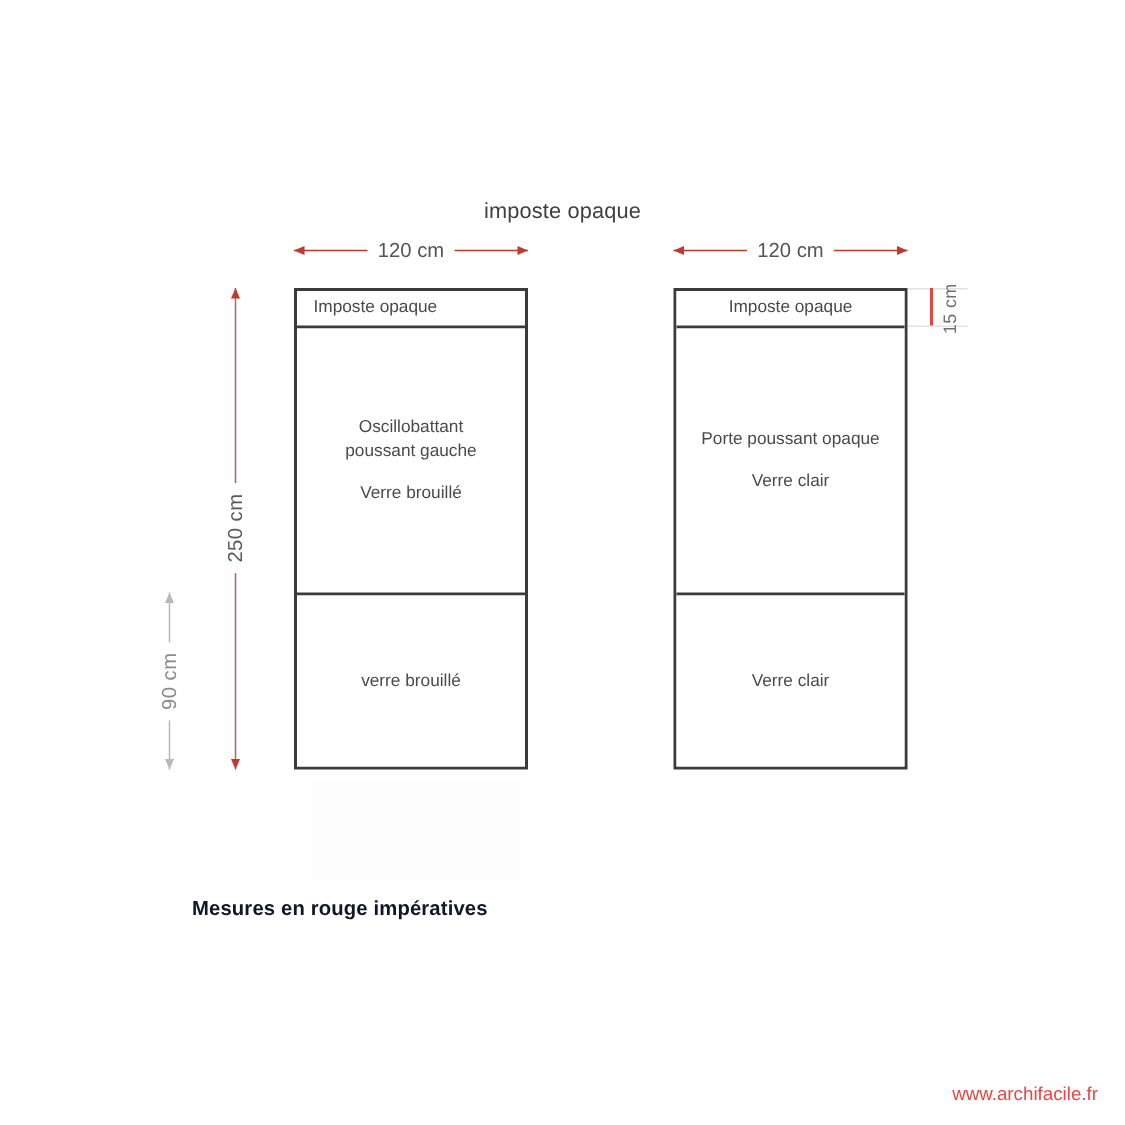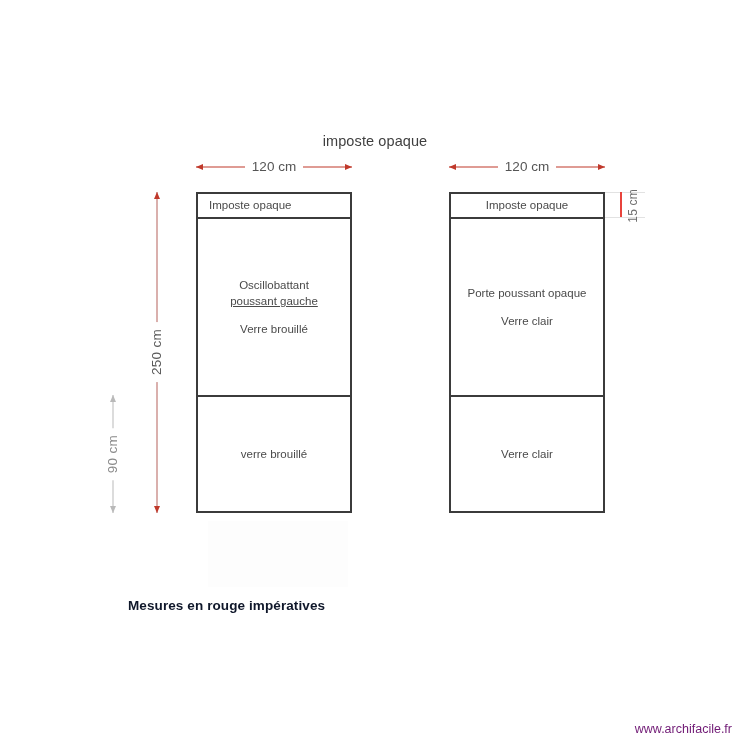--- a/index.html
+++ b/index.html
@@ -60,21 +60,21 @@
   }
   .cell-imposte.align-left{align-items:flex-start;padding-left:11px;}
   .cell-main{
     flex:0 0 178px;
     border-bottom:2px solid #3b3b3b;
   }
   .cell-lower{flex:1 1 auto;}
 
   .cell-line{display:block;}
   .cell-line.gap{margin-top:16px;}
-  .cell-line.tight{margin-top:4px;text-decoration:underline;}
+  .cell-line.tight{margin-top:4px;}
 
   
   .dim-h{
     position:absolute;
     height:14px;
     top:160px;
     display:flex;
     align-items:flex-start;
   }
   .dim-h .bar{
@@ -188,21 +188,21 @@
   .note-red{
     left:128px;top:598px;
     font-size:13.5px;
     color:#0f172a;
     letter-spacing:.1px;
     font-weight:bold;
   }
   .footer{
     right:18px;bottom:14px;
     font-size:12.5px;
-    color:#701a75;
+    color:#ef4444;
   }
 
   .wash{
     position:absolute;
     left:208px;top:521px;width:140px;height:66px;
     background:#fdfdfd;
   }
 </style>
 </head>
 <body>

